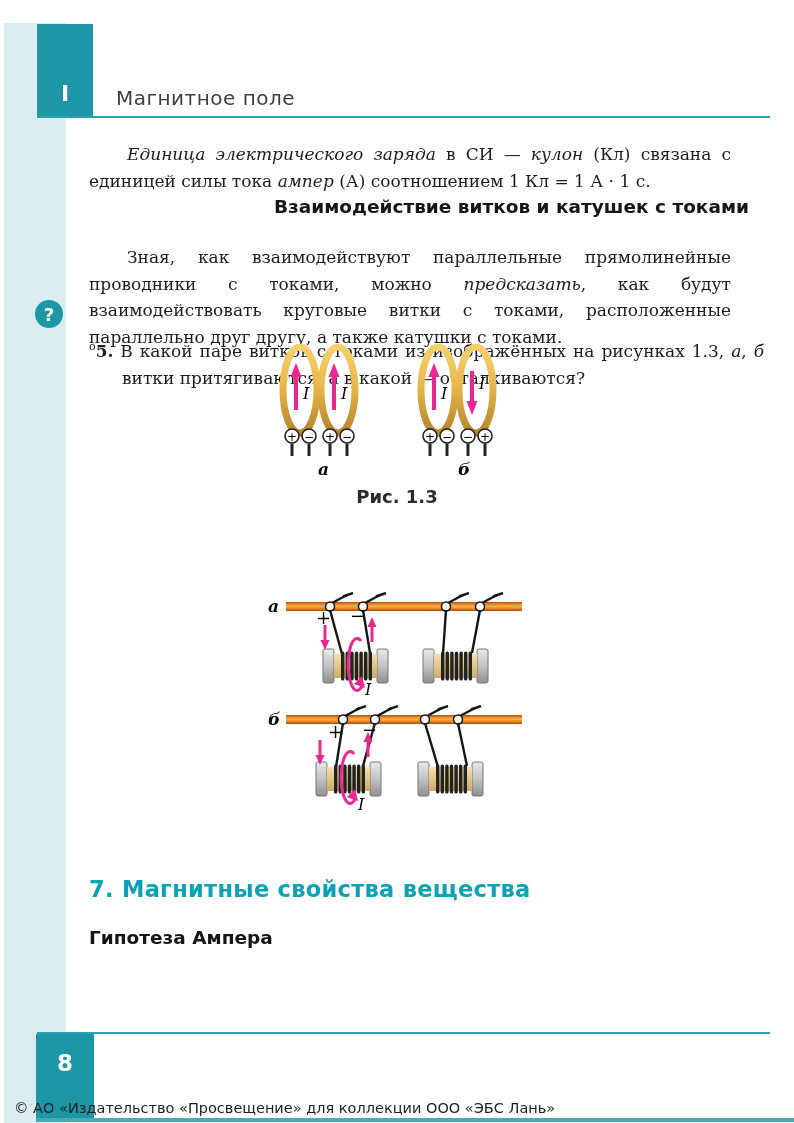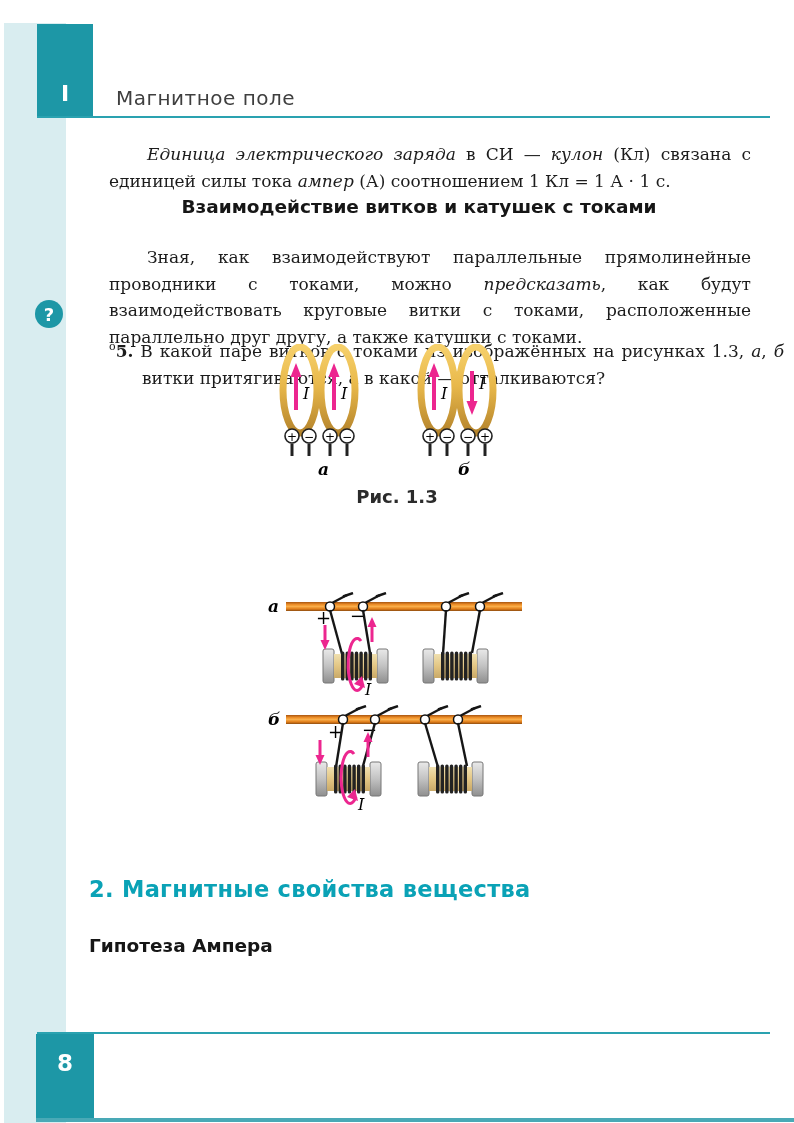--- a/index.html
+++ b/index.html
@@ -14,32 +14,32 @@
   .header-title{position:absolute;left:116px;top:86px;font-family:"DejaVu Sans",sans-serif;
         font-size:20px;color:#3f3f3f;letter-spacing:.5px;}
   .rule{position:absolute;left:37px;width:733px;height:2px;background:#2aa2b0;}
   .rule.top{top:116px;}
   .rule.bottom{top:1032px;}
   .qmark{position:absolute;left:35px;top:300px;width:28px;height:28px;border-radius:50%;
         background:#1d97a6;color:#fff;font-family:"DejaVu Sans",sans-serif;font-weight:bold;
         font-size:18px;display:flex;align-items:center;justify-content:center;}
   
   .tb{position:absolute;left:89px;width:642px;font-size:17px;line-height:26.5px;
-        text-align:justify;margin-left:20px;}
+        text-align:justify;}
   .indent{text-indent:38px;}
   .h2{position:absolute;left:89px;width:660px;font-family:"DejaVu Sans",sans-serif;
-        font-weight:bold;font-size:18.5px;color:#161616;text-align:center;}
+        font-weight:bold;font-size:18.5px;color:#161616;text-align:right;}
   .question{padding-left:33px;text-indent:-33px;}
   .qnum{font-weight:bold;}
   .qsup{font-size:11px;vertical-align:super;line-height:0;}
   .it{font-style:italic;}
   .section-head{position:absolute;left:89px;top:876px;font-family:"DejaVu Sans",sans-serif;
         font-weight:bold;font-size:22.5px;color:#0aa2b6;letter-spacing:.3px;}
   .sub-head{position:absolute;left:89px;top:927px;font-family:"DejaVu Sans",sans-serif;
-        font-weight:bold;font-size:18.5px;color:#161616;margin-top:8px;}
+        font-weight:bold;font-size:18.5px;color:#161616;}
   
   .fig{position:absolute;}
   .fig-caption{position:absolute;left:0;width:794px;text-align:center;
         font-family:"DejaVu Sans",sans-serif;font-weight:bold;font-size:18px;color:#2b2b2b;}
   
   .page-box{position:absolute;left:36px;top:1034px;width:58px;height:84px;background:#1d97a6;
         color:#fff;font-family:"DejaVu Sans",sans-serif;font-weight:bold;font-size:23px;
         display:flex;justify-content:center;align-items:flex-start;padding-top:0;}
   .page-box span{margin-top:16px;}
   .copyright{position:absolute;left:14px;top:1100px;font-family:"DejaVu Sans",sans-serif;
@@ -297,22 +297,23 @@
       <line x1="54" y1="35" x2="54" y2="52" stroke="#ec268f" stroke-width="3"></line>
       <polygon points="54,60 49.5,50 58.5,50" fill="#ec268f"></polygon>
       <line x1="102" y1="52" x2="102" y2="35" stroke="#ec268f" stroke-width="3"></line>
       <polygon points="102,27 97.5,37 106.5,37" fill="#ec268f"></polygon>
       <path d="M 88 49 A 9 26 0 1 0 90 92" fill="none" stroke="#ec268f" stroke-width="3"></path>
       <polygon points="92,96 81,92 89,84" fill="#ec268f"></polygon>
       <text x="92" y="105" font-family="DejaVu Serif, serif" font-style="italic" font-size="16">I</text>
     </g>
   </svg>
 
-  <div class="section-head">2. Магнитные свойства вещества</div>
+  <div class="section-head">7. Магнитные свойства вещества</div>
   <div class="sub-head">Гипотеза Ампера</div>
 
   <div class="rule bottom"></div>
   <div class="page-box">
     <span>8</span>
   </div>
+  <div class="copyright">© АО «Издательство «Просвещение» для коллекции ООО «ЭБС Лань»</div>
   <div class="bottom-bar"></div>
 
 </div>
 
 </body></html>

